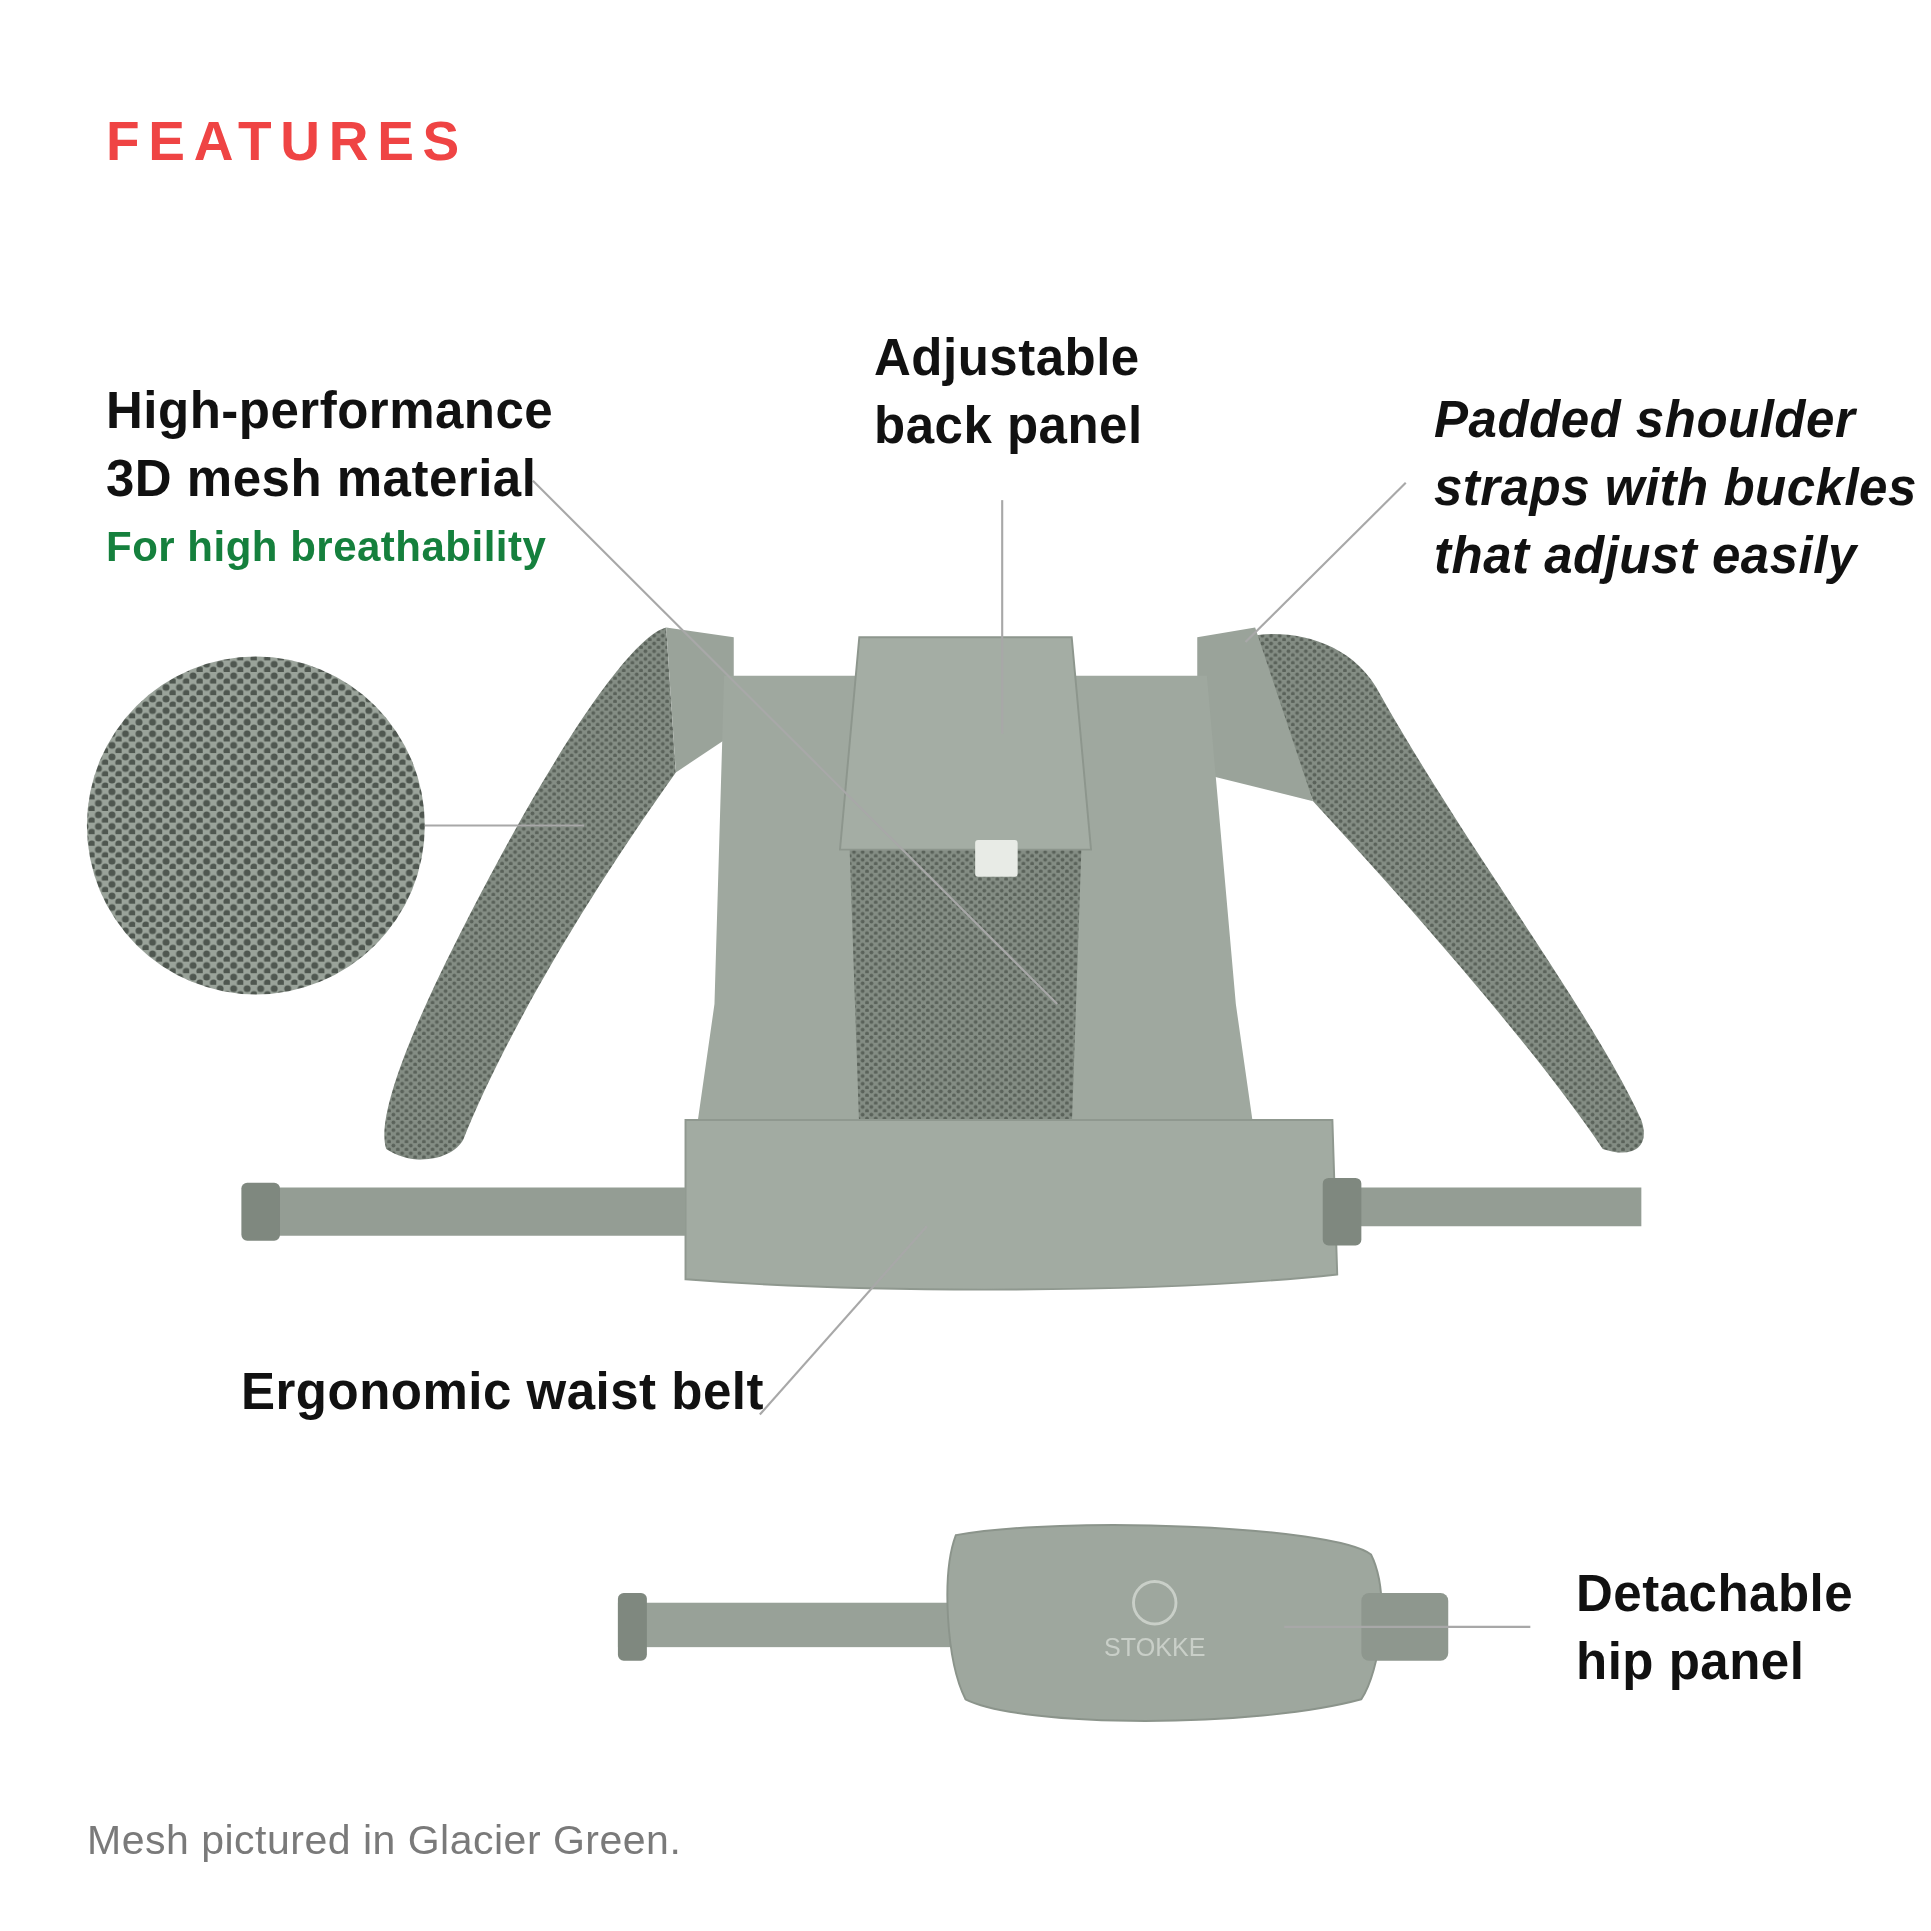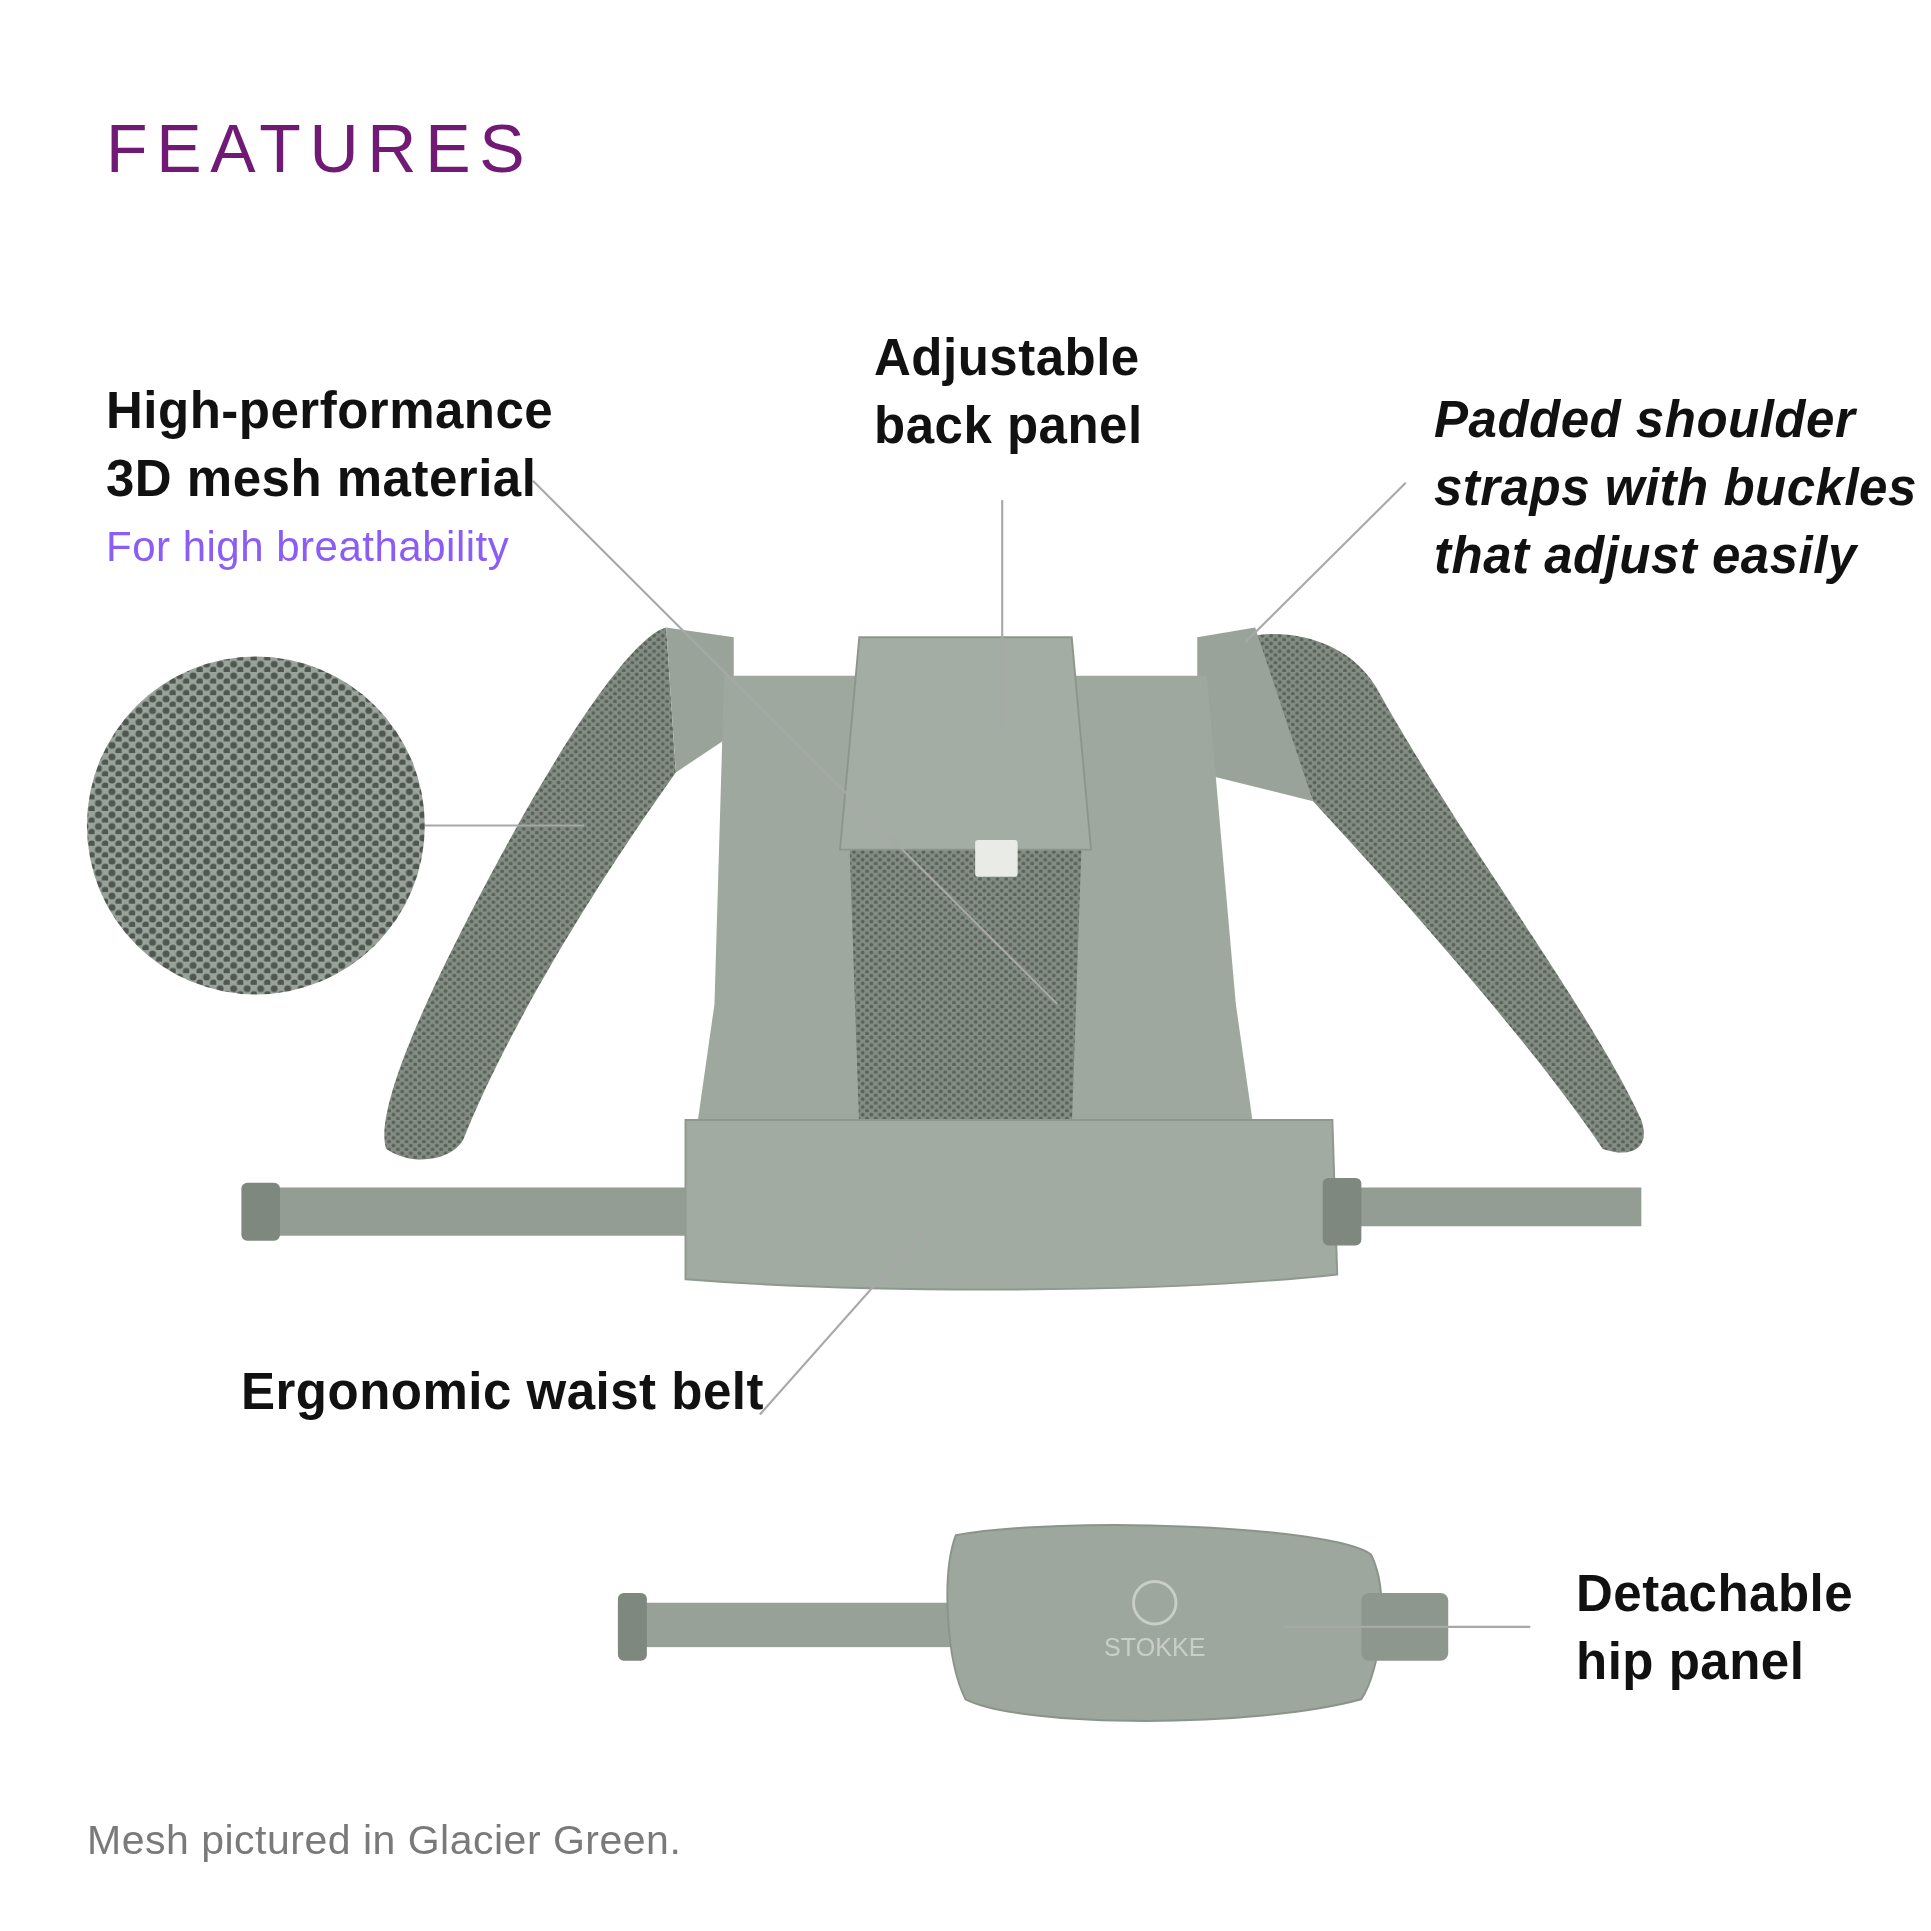--- a/index.html
+++ b/index.html
@@ -1,21 +1,21 @@
 <!DOCTYPE html>
 <html><head>
 <meta charset="utf-8">
 <style>
   html, body { margin:0; padding:0; background:#ffffff; }
   body { width:1931px; height:1931px; position:relative; overflow:hidden;
          font-family:"Liberation Sans", "DejaVu Sans", sans-serif; color:#111; }
   .abs { position:absolute; }
-  .title { left:106px; top:114px; font-size:68px; font-weight:400; letter-spacing:8.7px; color:#701a75; line-height:1; }
+  .title { left:106px; top:114px; font-size:55px; font-weight:700; letter-spacing:8.7px; color:#ef4444; line-height:1; }
   .label { font-size:51px; font-weight:700; line-height:68px; color:#111; letter-spacing:0.5px; }
-  .sub { font-size:42px; font-weight:400; color:#8b5cf6; line-height:68px; letter-spacing:0.5px; }
+  .sub { font-size:42px; font-weight:700; color:#15803d; line-height:68px; letter-spacing:0.5px; }
   .footer { left:87px; top:1817px; font-size:41px; color:#7a7a7a; letter-spacing:0.5px; }
   svg.art { position:absolute; left:0; top:0; }
 </style>
 </head>
 <body>
 
 <div class="abs title">FEATURES</div>
 
 <svg class="art" width="1931" height="1931" viewBox="0 0 2000 2000">
   <defs>

